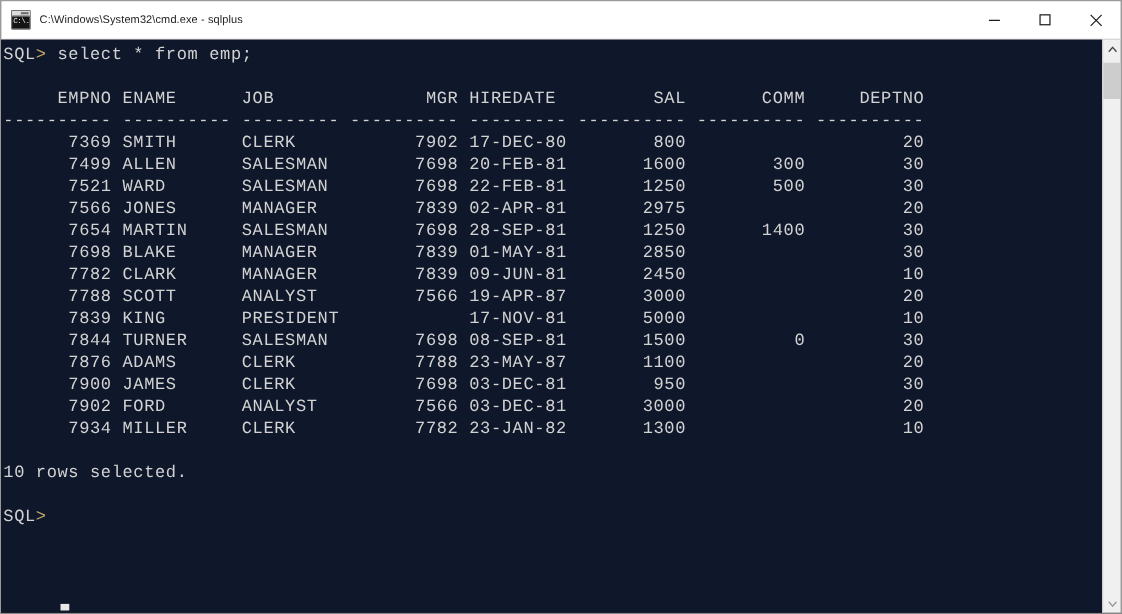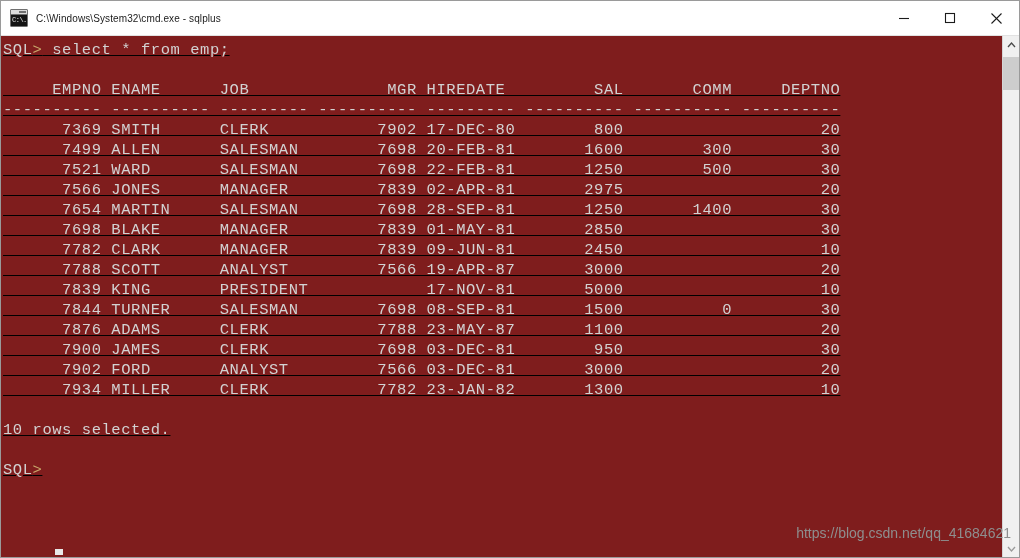--- a/index.html
+++ b/index.html
@@ -98,25 +98,24 @@
   }
   .win-btn svg { display: block; }
 
   
   .terminal {
     position: absolute;
     top: 35px;
     left: 0;
     width: 1001px;
     height: 522px;
-    background: #7f1d1d;
+    background: #0f172a;
     box-sizing: border-box;
     padding: 4px 0 0 2px;
     overflow: hidden;
-    text-decoration: underline;
   }
   .term-text {
     font-family: "Liberation Mono", "DejaVu Sans Mono", monospace;
     font-size: 15.5px;
     line-height: 20px;
     color: #d2d2d2;
     white-space: pre;
     letter-spacing: 0.55px;
     margin: 0;
   }
@@ -237,16 +236,15 @@
       </svg>
     </div>
     <div class="sb-thumb"></div>
     <div class="sb-arrow down">
       <svg width="9" height="6" viewBox="0 0 9 6">
         <polyline points="1,1 4.5,5 8,1" fill="none" stroke="#9a9a9a" stroke-width="1.3"></polyline>
       </svg>
     </div>
   </div>
 
-  <div class="watermark">https://blog.csdn.net/qq_41684621</div>
   <div class="corner-mark"></div>
 
 </div>
 
 </body></html>

